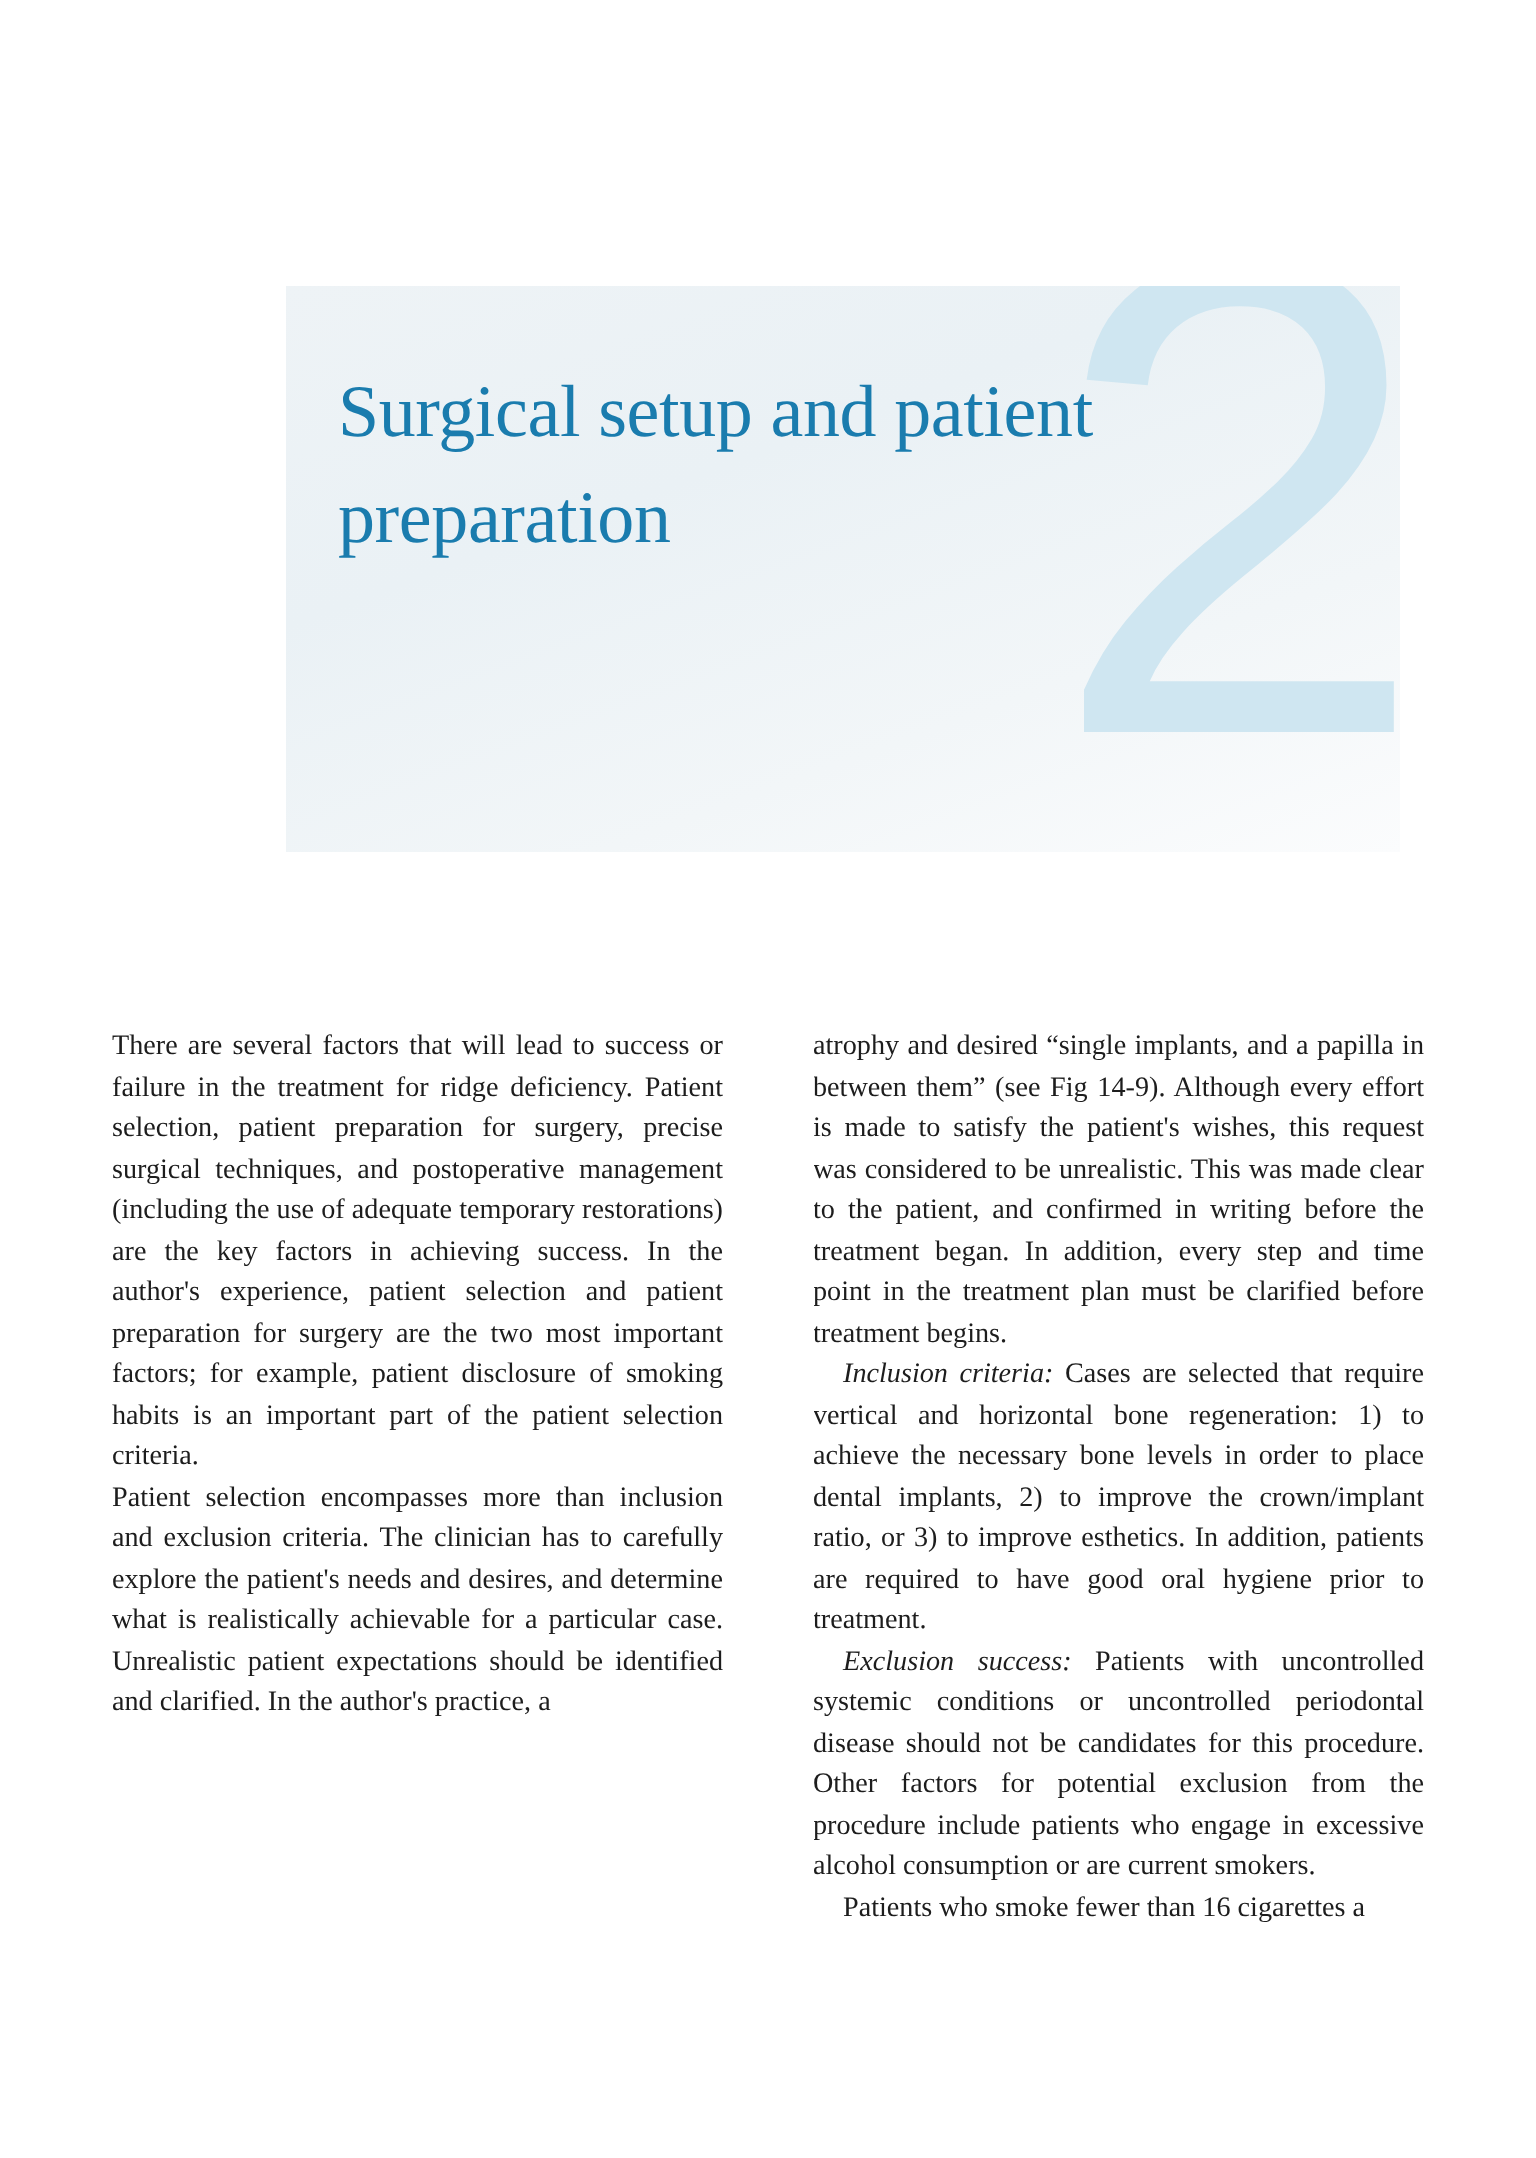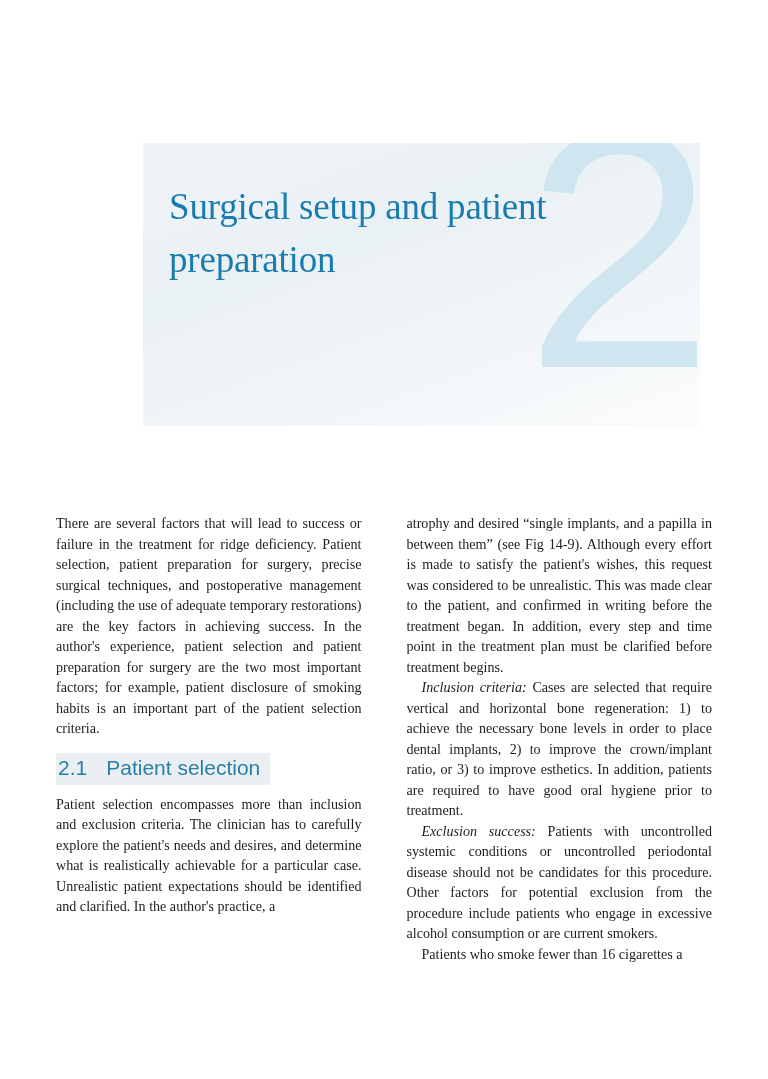--- a/index.html
+++ b/index.html
@@ -126,23 +126,20 @@
   <div class="chapter-band">
     <div class="chapter-number">2</div>
     <div class="chapter-title">Surgical setup and patient preparation</div>
   </div>
 
   <div class="columns">
 
     <div class="col">
       <p>There are several factors that will lead to success or failure in the treatment for ridge deficiency. Patient selection, patient preparation for surgery, precise surgical techniques, and postoperative management (including the use of adequate temporary restorations) are the key factors in achieving success. In the author's experience, patient selection and patient preparation for surgery are the two most important factors; for example, patient disclosure of smoking habits is an important part of the patient selection criteria.</p>
 
-      <div class="section-heading">
-        <span class="sec-num">2.1</span><span>Patient selection</span>
-      </div>
 
       <p>Patient selection encompasses more than inclusion and exclusion criteria. The clinician has to carefully explore the patient's needs and desires, and determine what is realistically achievable for a particular case. Unrealistic patient expectations should be identified and clarified. In the author's practice, a</p>
     </div>
 
     <div class="col">
       <p>atrophy and desired “single implants, and a papilla in between them” (see Fig 14-9). Although every effort is made to satisfy the patient's wishes, this request was considered to be unrealistic. This was made clear to the patient, and confirmed in writing before the treatment began. In addition, every step and time point in the treatment plan must be clarified before treatment begins.</p>
 
 
       <p class="indent">
         <em>Inclusion criteria:</em><span> Cases are selected that require vertical and horizontal bone regeneration: 1) to achieve the necessary bone levels in order to place dental implants, 2) to improve the crown/implant ratio, or 3) to improve esthetics. In addition, patients are required to have good oral hygiene prior to treatment.</span>

